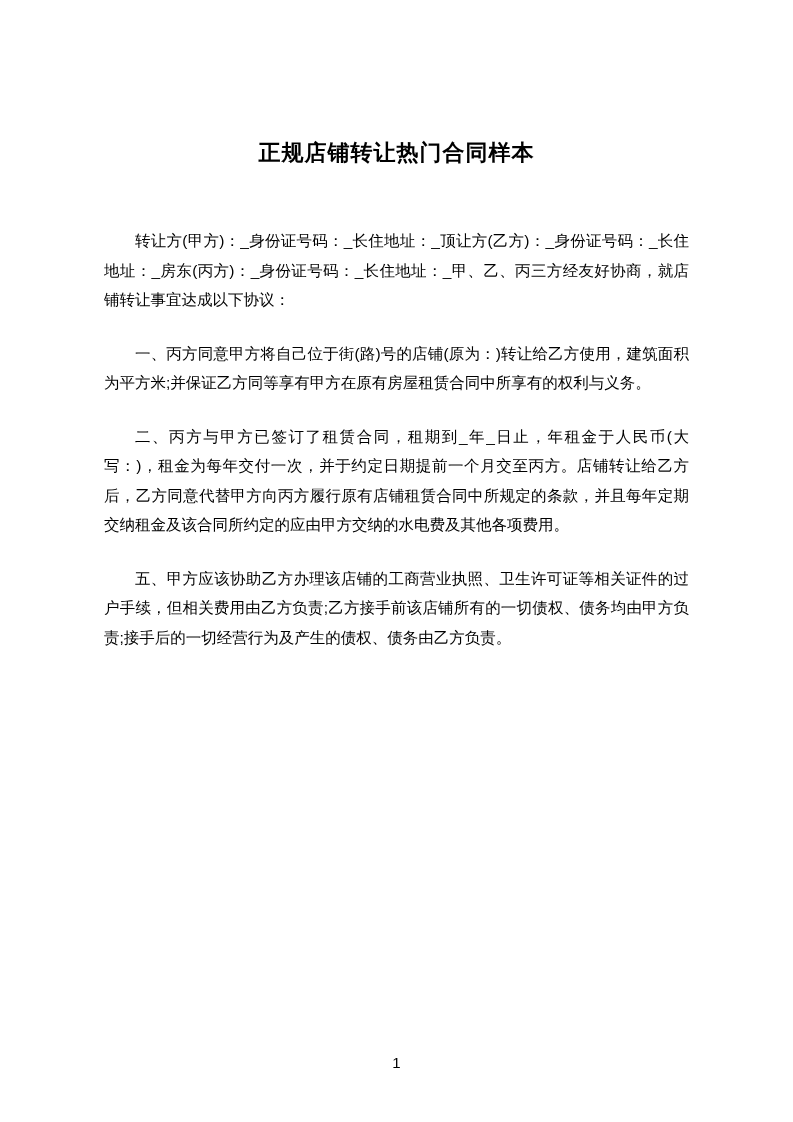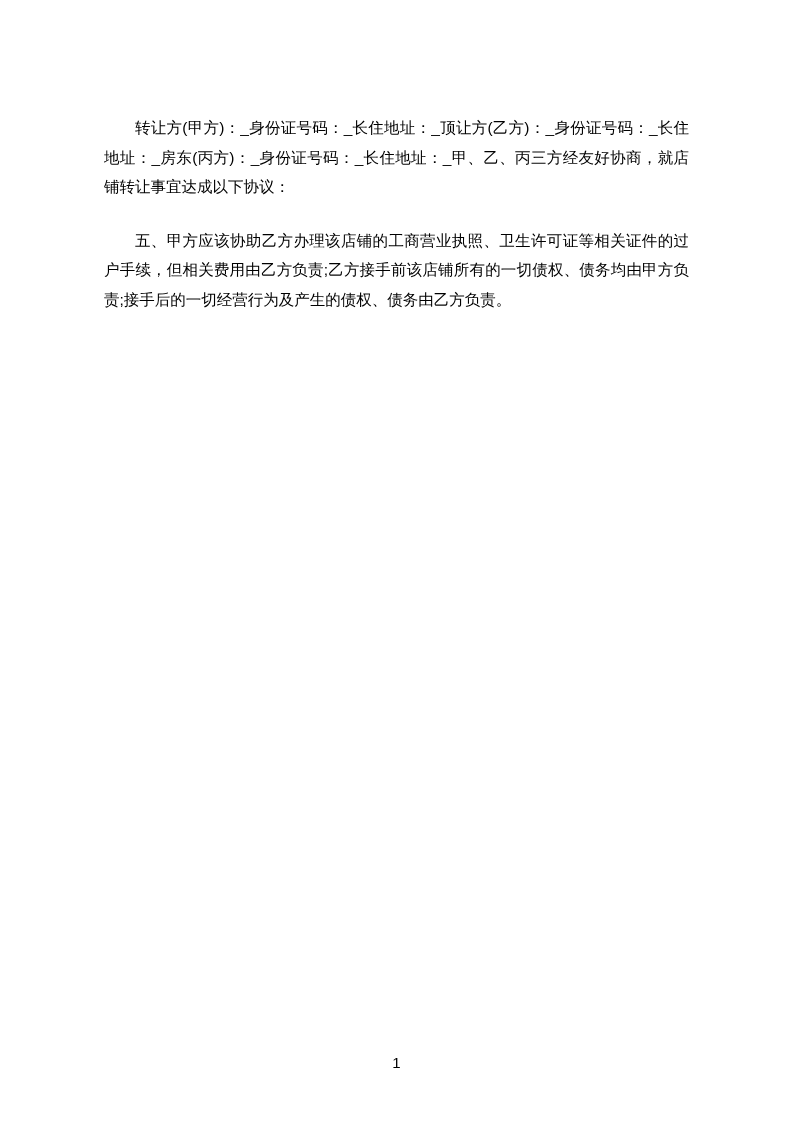--- a/index.html
+++ b/index.html
@@ -21,21 +21,21 @@
   .title {
     margin: 0;
     padding-top: 138px;
     font-size: 22px;
     line-height: 30px;
     font-weight: bold;
     text-align: center;
     letter-spacing: 1px;
   }
   .doc-body {
-    margin-top: 113px;
+    margin-top: 58px;
     padding: 0 104px;
   }
   .doc-body p {
     margin: 0 0 24px 0;
     font-size: 15.5px;
     line-height: 29.5px;
     text-indent: 2em;
     text-align: justify;
     word-break: break-all;
   }
@@ -46,20 +46,23 @@
     width: 100%;
     text-align: center;
     font-size: 15px;
     line-height: 18px;
   }
 </style>
 </head>
 <body>
 
 <div class="page">
+  <h1 class="title">正规店铺转让热门合同样本</h1>
 
   <div class="doc-body">
     <p>转让方(甲方)：_身份证号码：_长住地址：_顶让方(乙方)：_身份证号码：_长住地址：_房东(丙方)：_身份证号码：_长住地址：_甲、乙、丙三方经友好协商，就店铺转让事宜达成以下协议：</p>
+    <p>一、丙方同意甲方将自己位于街(路)号的店铺(原为：)转让给乙方使用，建筑面积为平方米;并保证乙方同等享有甲方在原有房屋租赁合同中所享有的权利与义务。</p>
+    <p>二、丙方与甲方已签订了租赁合同，租期到_年_日止，年租金于人民币(大写：)，租金为每年交付一次，并于约定日期提前一个月交至丙方。店铺转让给乙方后，乙方同意代替甲方向丙方履行原有店铺租赁合同中所规定的条款，并且每年定期交纳租金及该合同所约定的应由甲方交纳的水电费及其他各项费用。</p>
     <p>五、甲方应该协助乙方办理该店铺的工商营业执照、卫生许可证等相关证件的过户手续，但相关费用由乙方负责;乙方接手前该店铺所有的一切债权、债务均由甲方负责;接手后的一切经营行为及产生的债权、债务由乙方负责。</p>
   </div>
 
   <div class="page-number">1</div>
 </div>
 
 </body></html>

